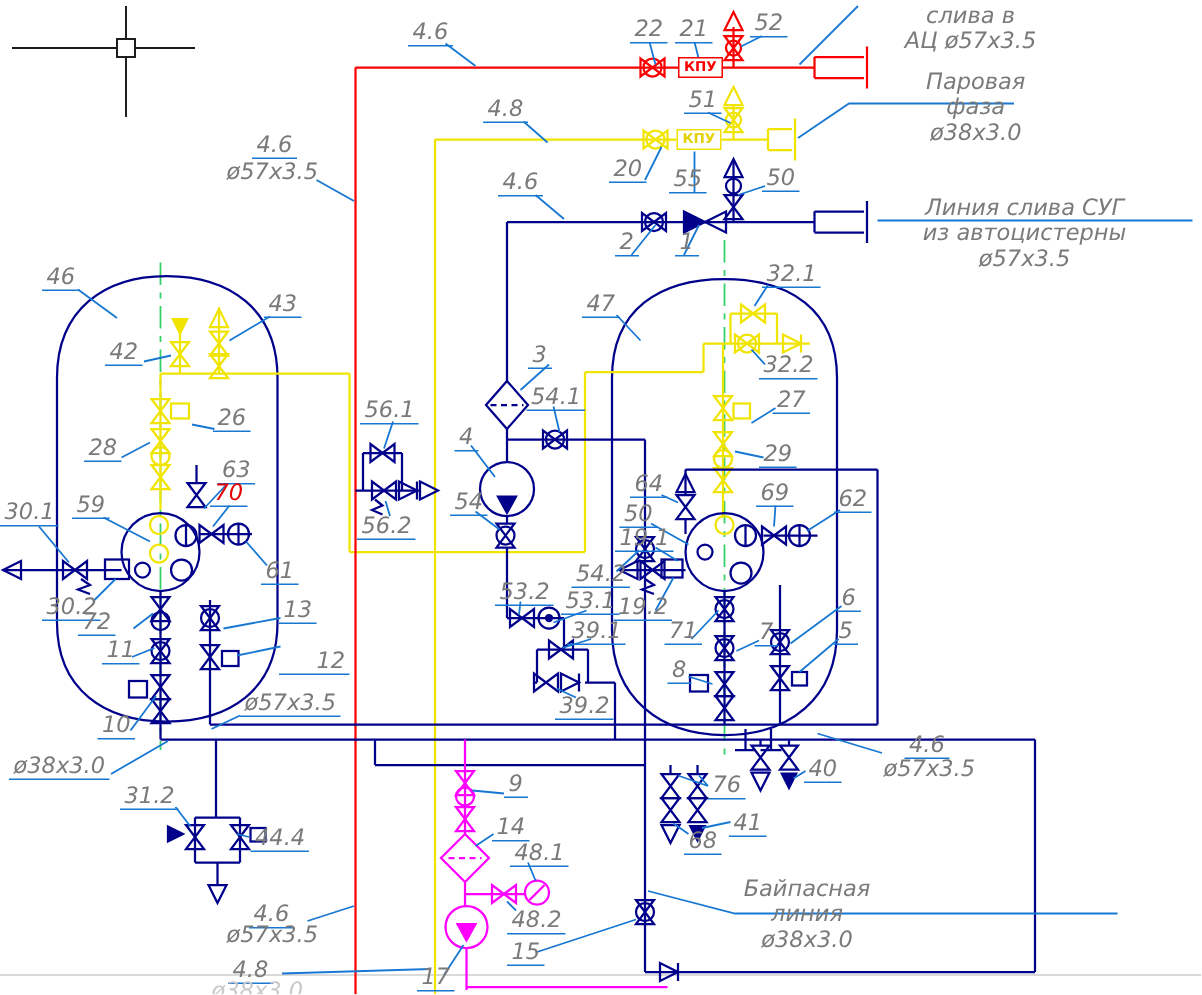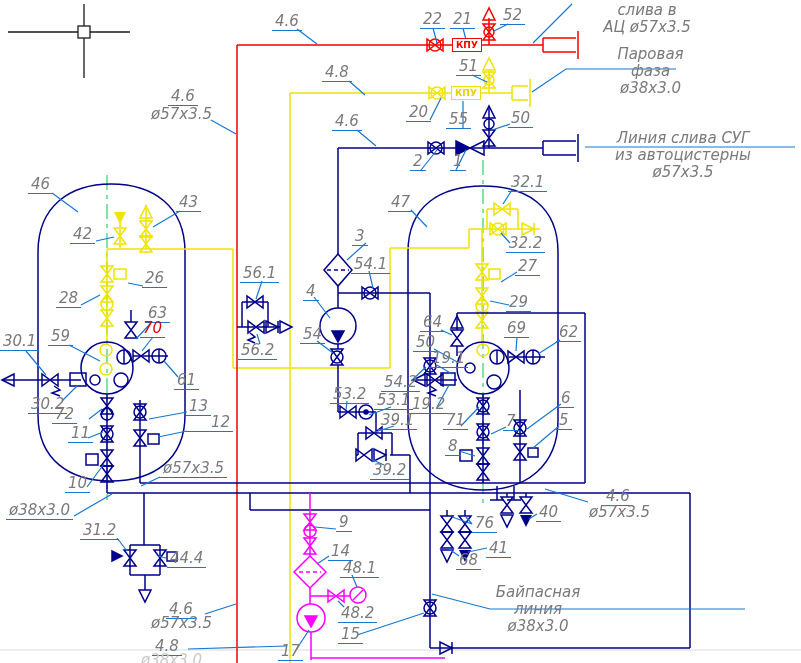--- a/index.html
+++ b/index.html
@@ -307,37 +307,37 @@
       <div class="lbl" style="left: 142px; top: 270px;">26</div>
       <div class="lbl" style="left: 56px; top: 290px;">28</div>
       <div class="lbl" style="left: 145px; top: 305px;">63</div>
       <div class="lbl red" style="left: 140px; top: 320px;">70</div>
       <div class="lbl" style="left: 48px; top: 328px;">59</div>
       <div class="lbl" style="left: 0px; top: 333px;">30.1</div>
       <div class="lbl" style="left: 28px; top: 396px;">30.2</div>
       <div class="lbl" style="left: 52px; top: 406px; font-style: italic;">72</div>
       <div class="lbl" style="left: 68px; top: 425px;">11</div>
       <div class="lbl" style="left: 186px; top: 398px;">13</div>
-      <div class="lbl" style="left: 186px; top: 414px; padding-left: 25px;">12</div>
+      <div class="lbl" style="left: 186px; top: 432px; padding-left: 25px;">12</div>
       <div class="lbl" style="left: 65px; top: 475px;">10</div>
       <div class="lbl" style="left: 174px; top: 372px;">61</div>
       <div class="lbl" style="left: 160px; top: 460px;">ø57x3.5</div>
       <div class="lbl" style="left: 6px; top: 502px;">ø38x3.0</div>
       <div class="lbl" style="left: 80px; top: 522px;">31.2</div>
       <div class="lbl" style="left: 167px; top: 550px;">44.4</div>
       <div class="lbl" style="left: 388px; top: 194px;">47</div>
       <div class="lbl" style="left: 508px; top: 174px;">32.1</div>
       <div class="lbl" style="left: 506px; top: 235px;">32.2</div>
       <div class="lbl" style="left: 515px; top: 258px;">27</div>
       <div class="lbl" style="left: 506px; top: 294px;">29</div>
       <div class="lbl" style="left: 420px; top: 314px;">64</div>
       <div class="lbl" style="left: 504px; top: 320px;">69</div>
       <div class="lbl" style="left: 556px; top: 324px;">62</div>
       <div class="lbl" style="left: 413px; top: 334px;">50</div>
-      <div class="lbl" style="left: 429px; top: 350px;">19.1</div>
+      <div class="lbl" style="left: 410px; top: 350px;">19.1</div>
       <div class="lbl" style="left: 409px; top: 396px;">19.2</div>
       <div class="lbl" style="left: 381px; top: 374px;">54.2</div>
       <div class="lbl" style="left: 330px; top: 386px;">53.2</div>
       <div class="lbl" style="left: 374px; top: 392px;">53.1</div>
       <div class="lbl" style="left: 378px; top: 412px;">39.1</div>
       <div class="lbl" style="left: 443px; top: 412px;">71</div>
       <div class="lbl" style="left: 503px; top: 413px;">7</div>
       <div class="lbl" style="left: 445px; top: 438px;">8</div>
       <div class="lbl" style="left: 558px; top: 390px;">6</div>
       <div class="lbl" style="left: 556px; top: 412px;">5</div>

